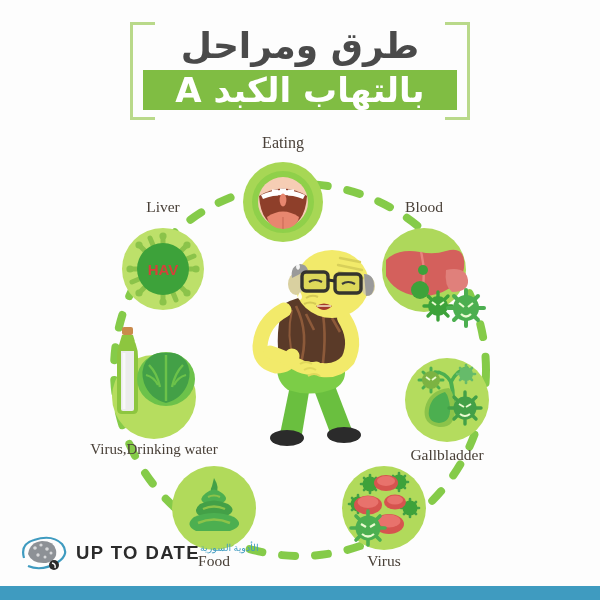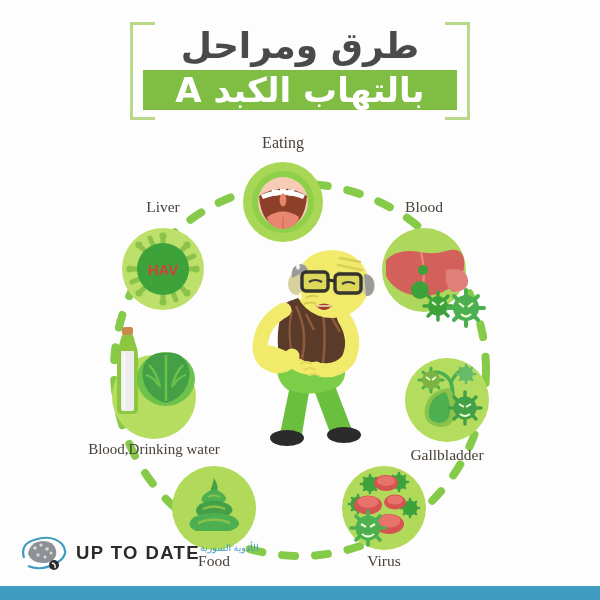--- a/index.html
+++ b/index.html
@@ -367,21 +367,21 @@
         <path d="M28.5 36 L31.5 36 L31.5 92 L28.5 92 Z" fill="#fafafa" opacity="0.9"></path>
         <path d="M41 24 Q45 26 45 31" stroke="#ffffff" stroke-width="2" fill="none" opacity="0.8"></path>
       </g>
       <g>
         <ellipse cx="72" cy="62" rx="29" ry="27" fill="#6cc24a"></ellipse>
         <path d="M72 36 Q60 34 52 44 Q46 54 50 66 Q56 82 72 86 Q88 82 94 66 Q98 54 92 44 Q84 34 72 36 Z" fill="#43a047"></path>
         <path d="M55 48 Q63 56 66 70 M89 48 Q81 56 78 70 M72 38 Q72 58 72 84" stroke="#6cc24a" stroke-width="2.4" fill="none"></path>
         <path d="M52 58 Q60 60 64 68 M92 58 Q84 60 80 68" stroke="#6cc24a" stroke-width="2.2" fill="none"></path>
       </g>
     </svg>
-    <div class="label">Blood,Drinking water</div>
+    <div class="label">Virus,Drinking water</div>
   </div>
 
   <svg class="patient" viewBox="0 0 160 206">
 
     <path d="M52 128 L40 186 L62 186 L70 138 Z" fill="#6abf3f"></path>
     <path d="M92 130 L112 182 L92 190 L74 142 Z" fill="#6abf3f"></path>
 
     <ellipse cx="47" cy="190" rx="17" ry="8" fill="#2b2b2b"></ellipse>
     <ellipse cx="104" cy="187" rx="17" ry="8" fill="#2b2b2b"></ellipse>
 

